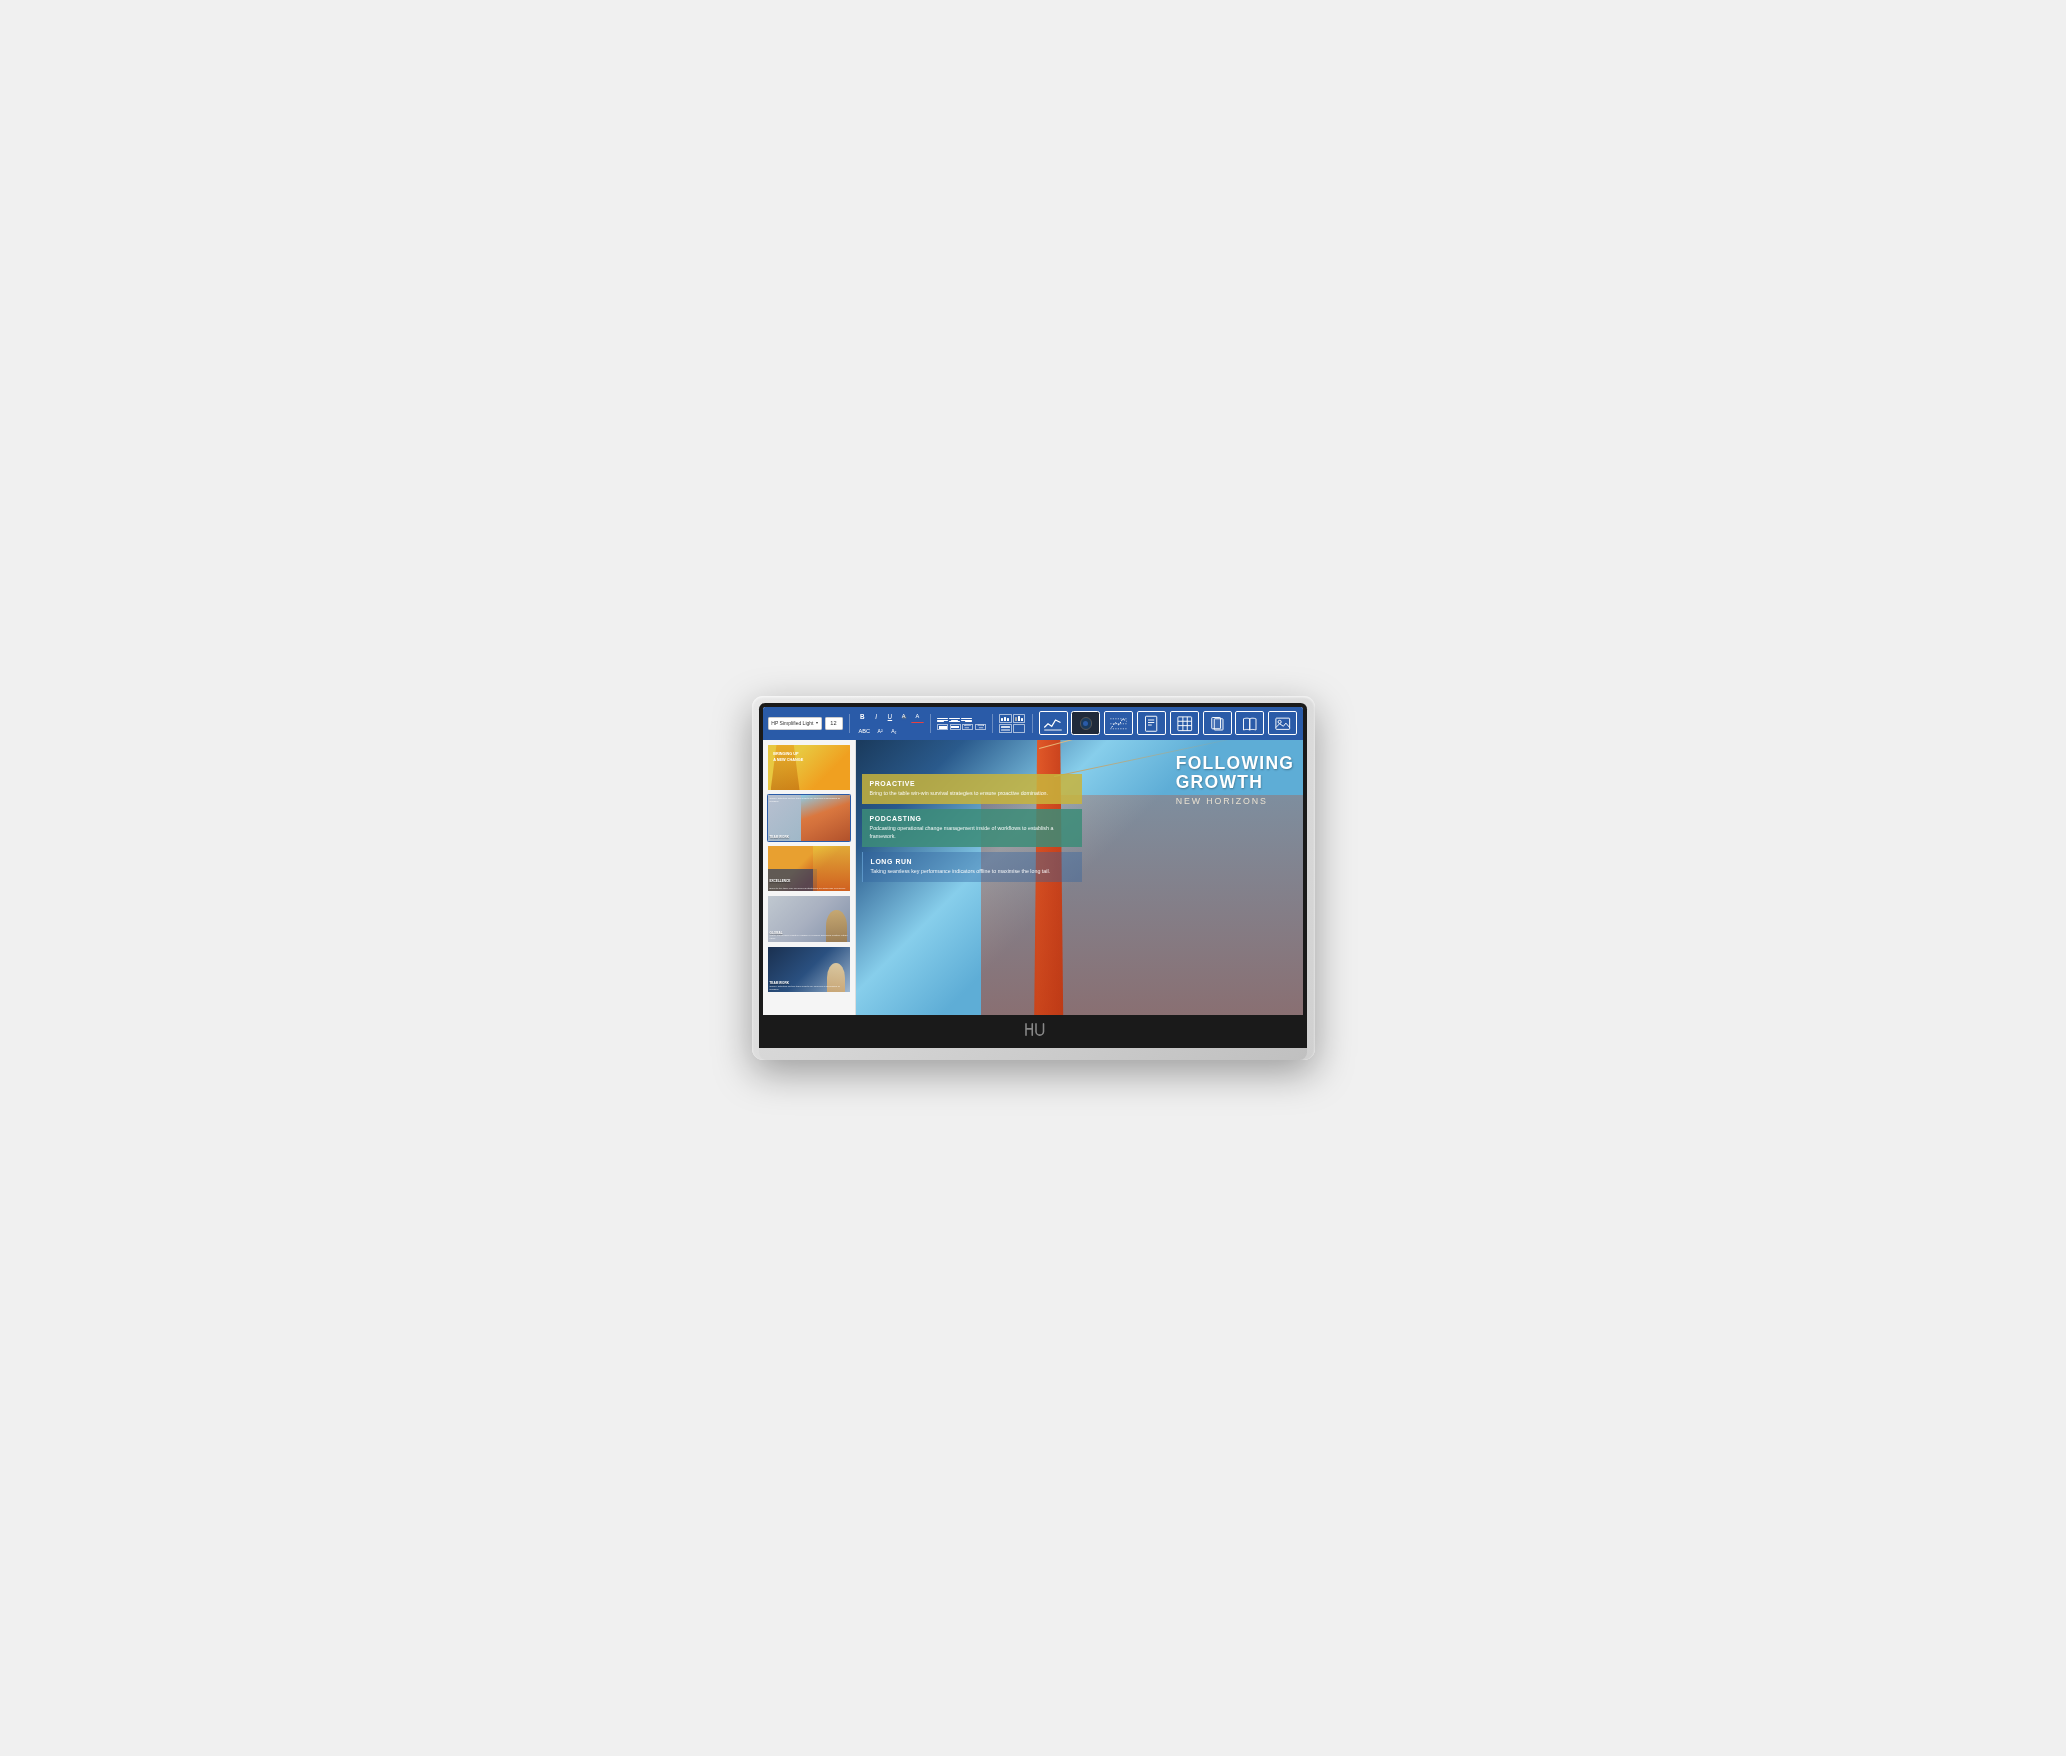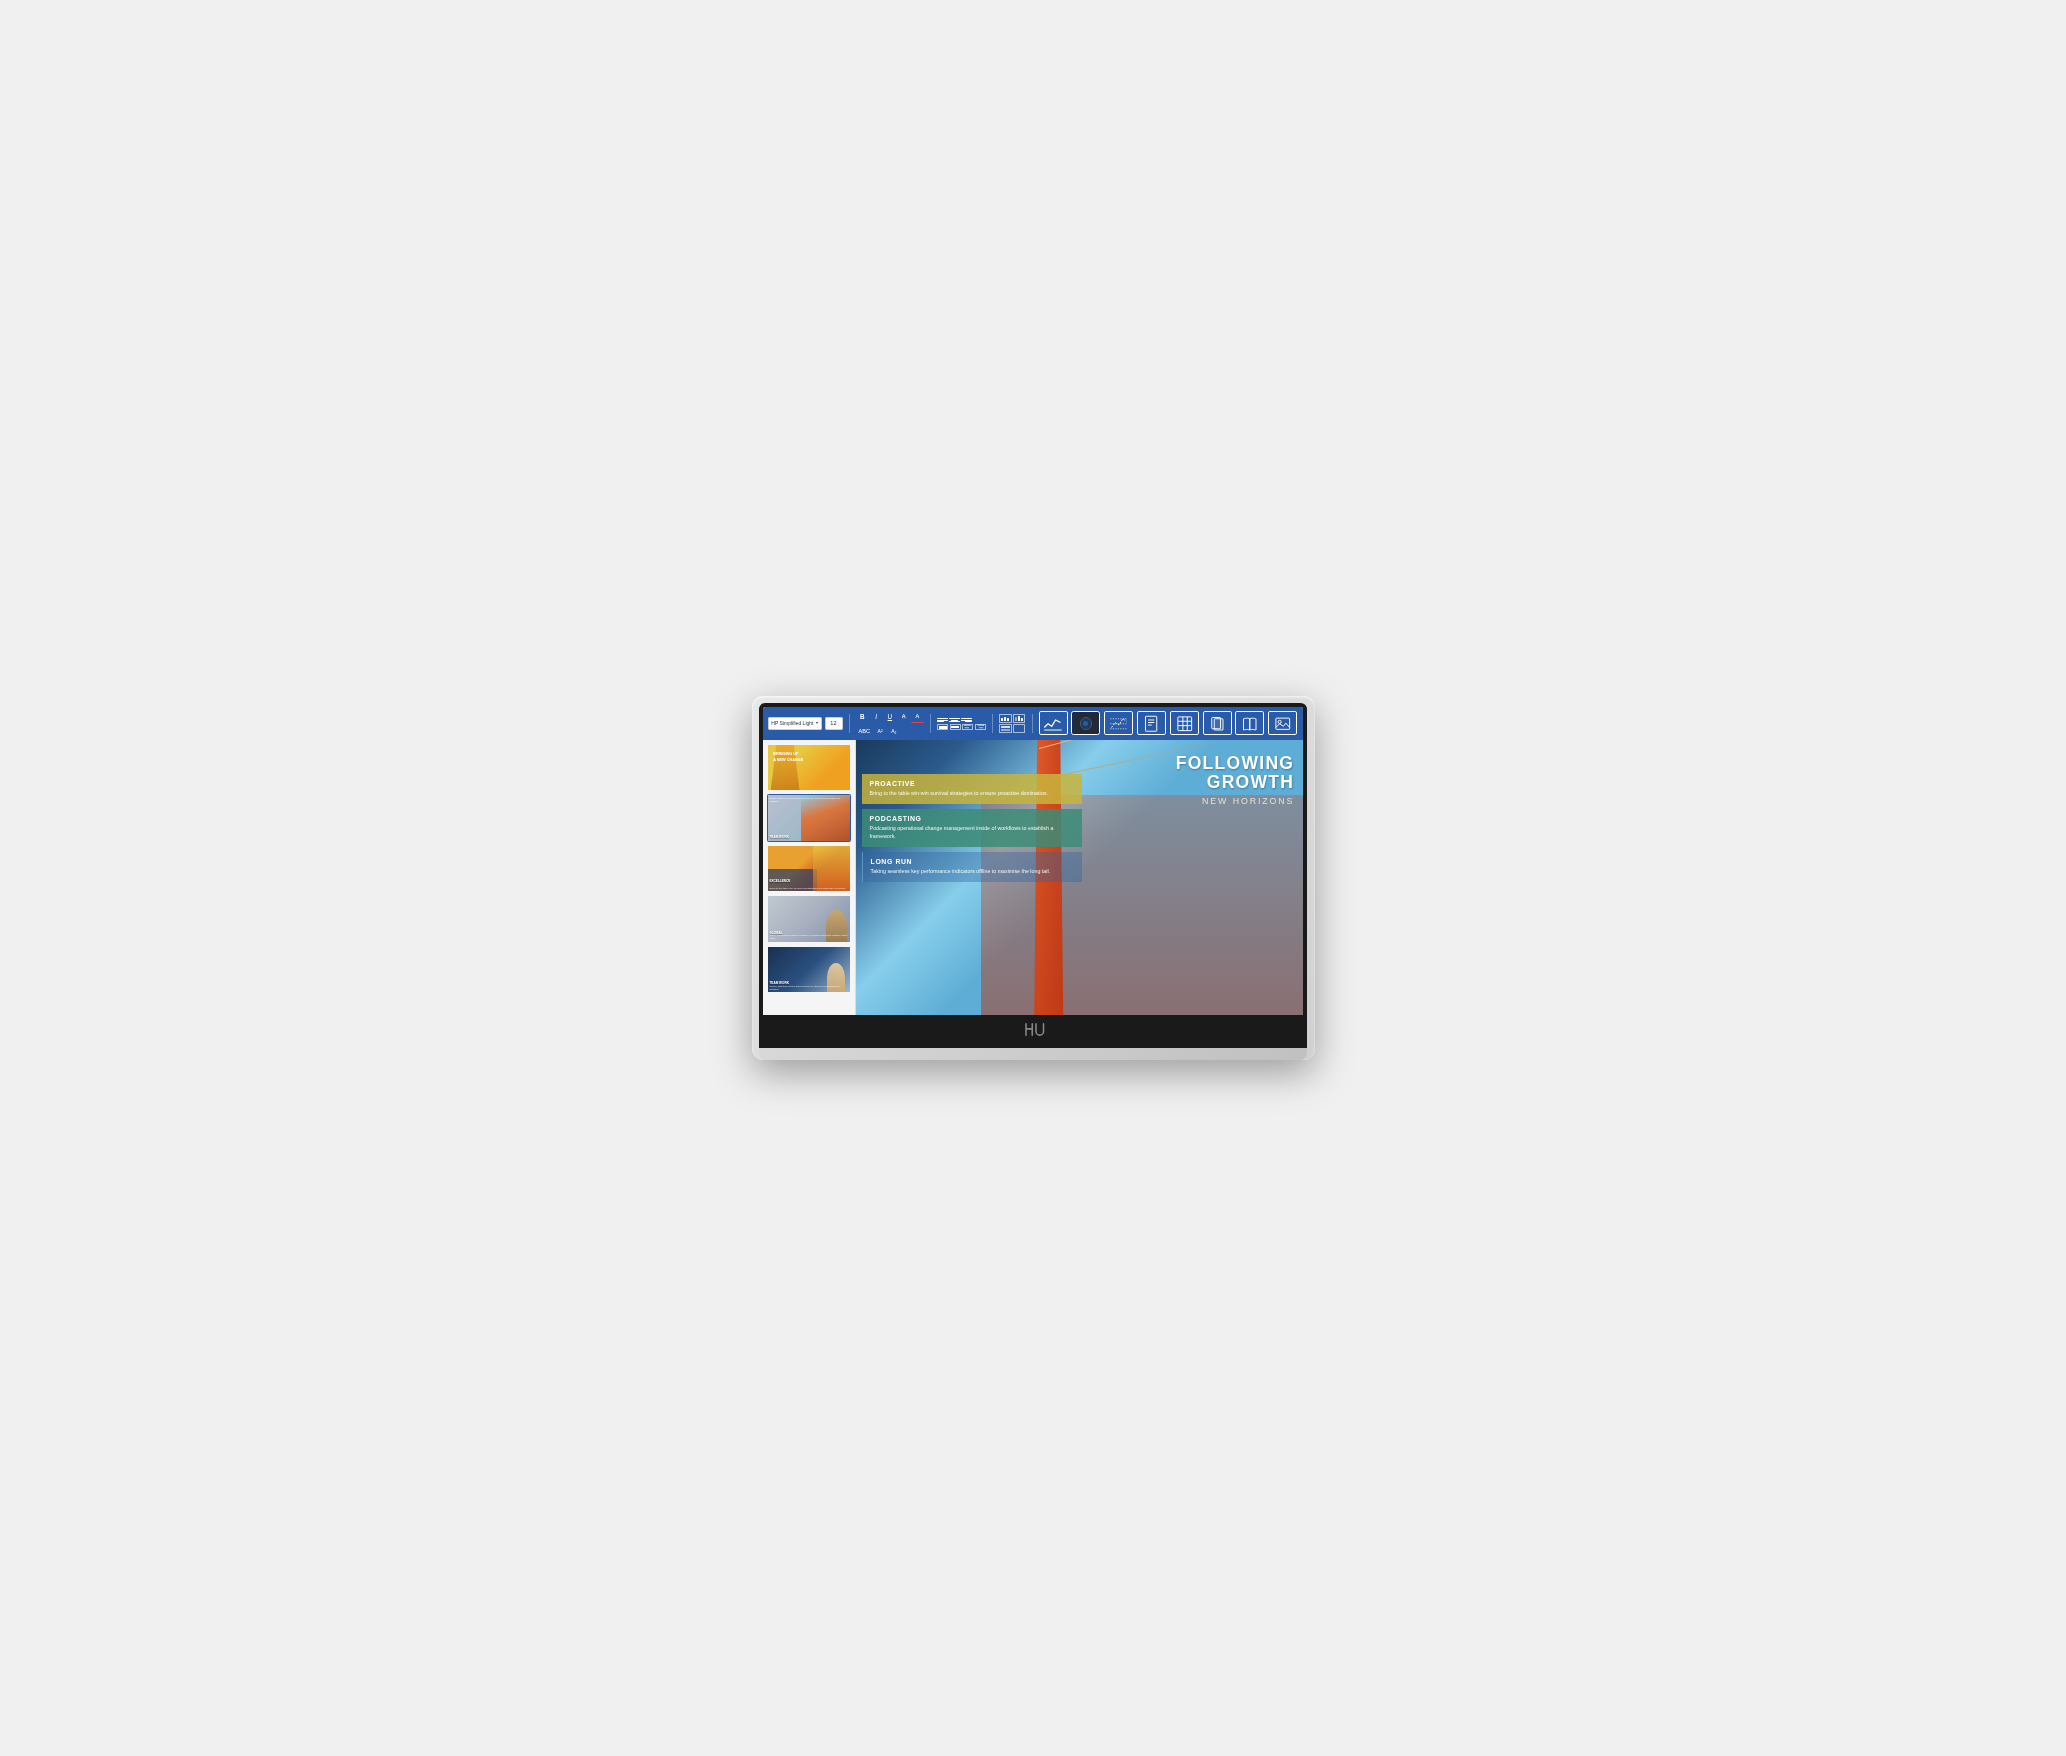--- a/index.html
+++ b/index.html
@@ -266,21 +266,21 @@
       flex: 1;
       position: relative;
       overflow: hidden;
       background: #1a3a5c;
     }
 
     .main-title-area {
       position: absolute;
       right: 2%;
       top: 5%;
-      text-align: right;
+      text-align: left;
       z-index: 10;
     }
 
     .main-title-1 {
       color: white;
       font-size: 17.5px;
       font-weight: bold;
       letter-spacing: 1.3px;
       text-transform: uppercase;
       line-height: 1.1;

